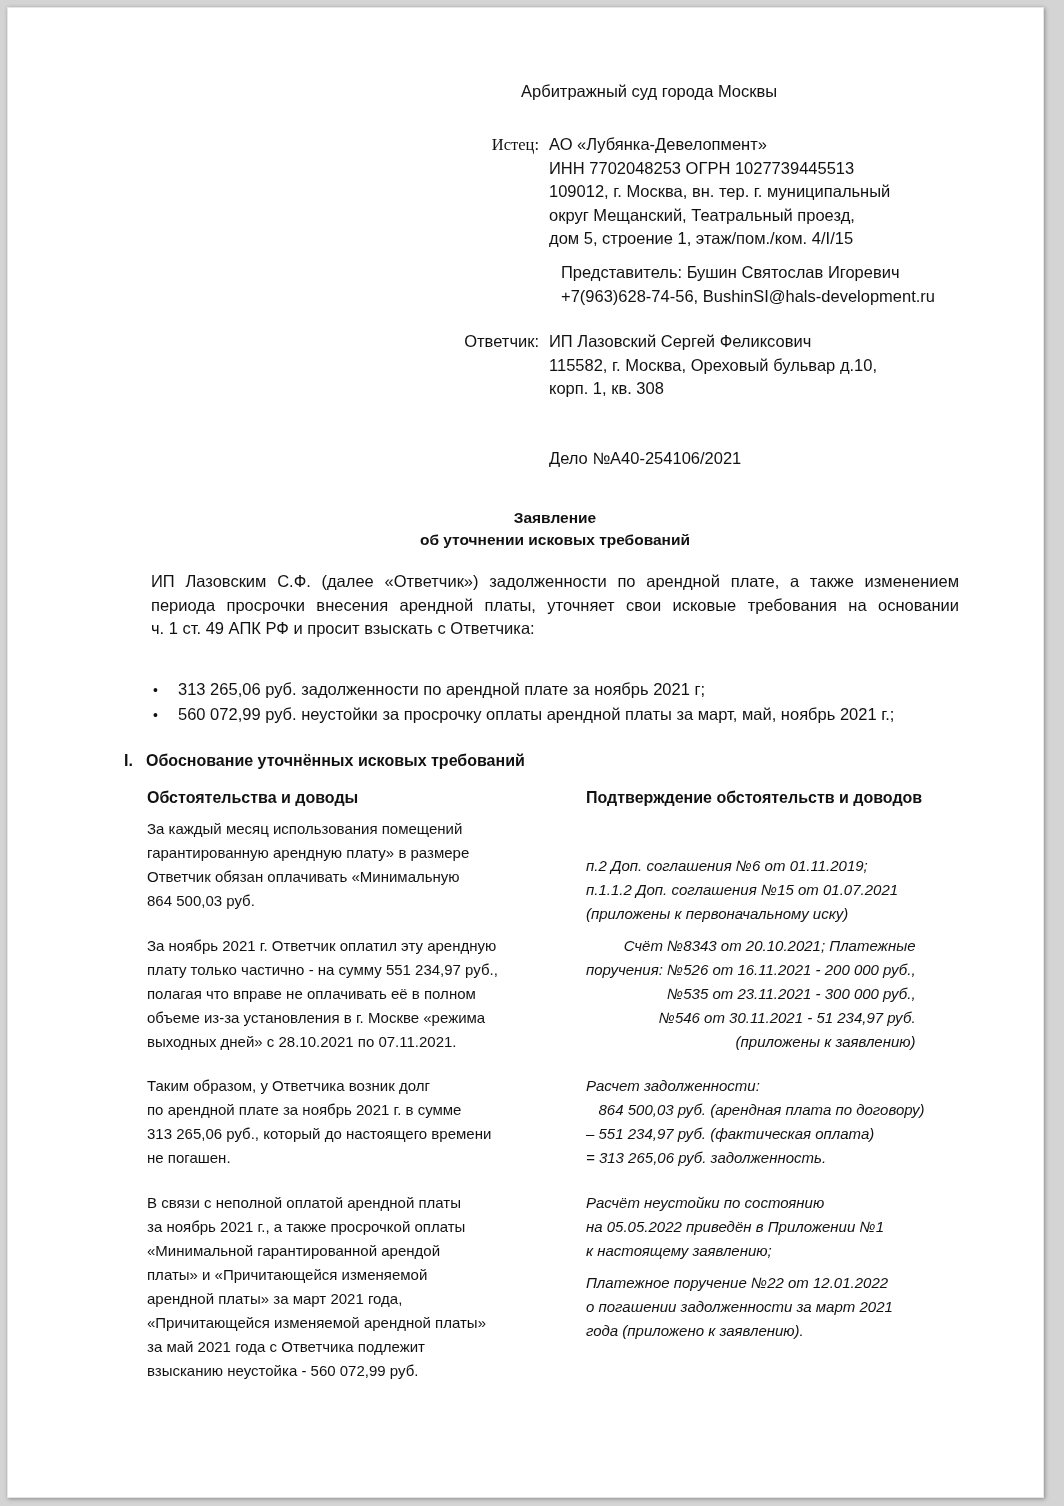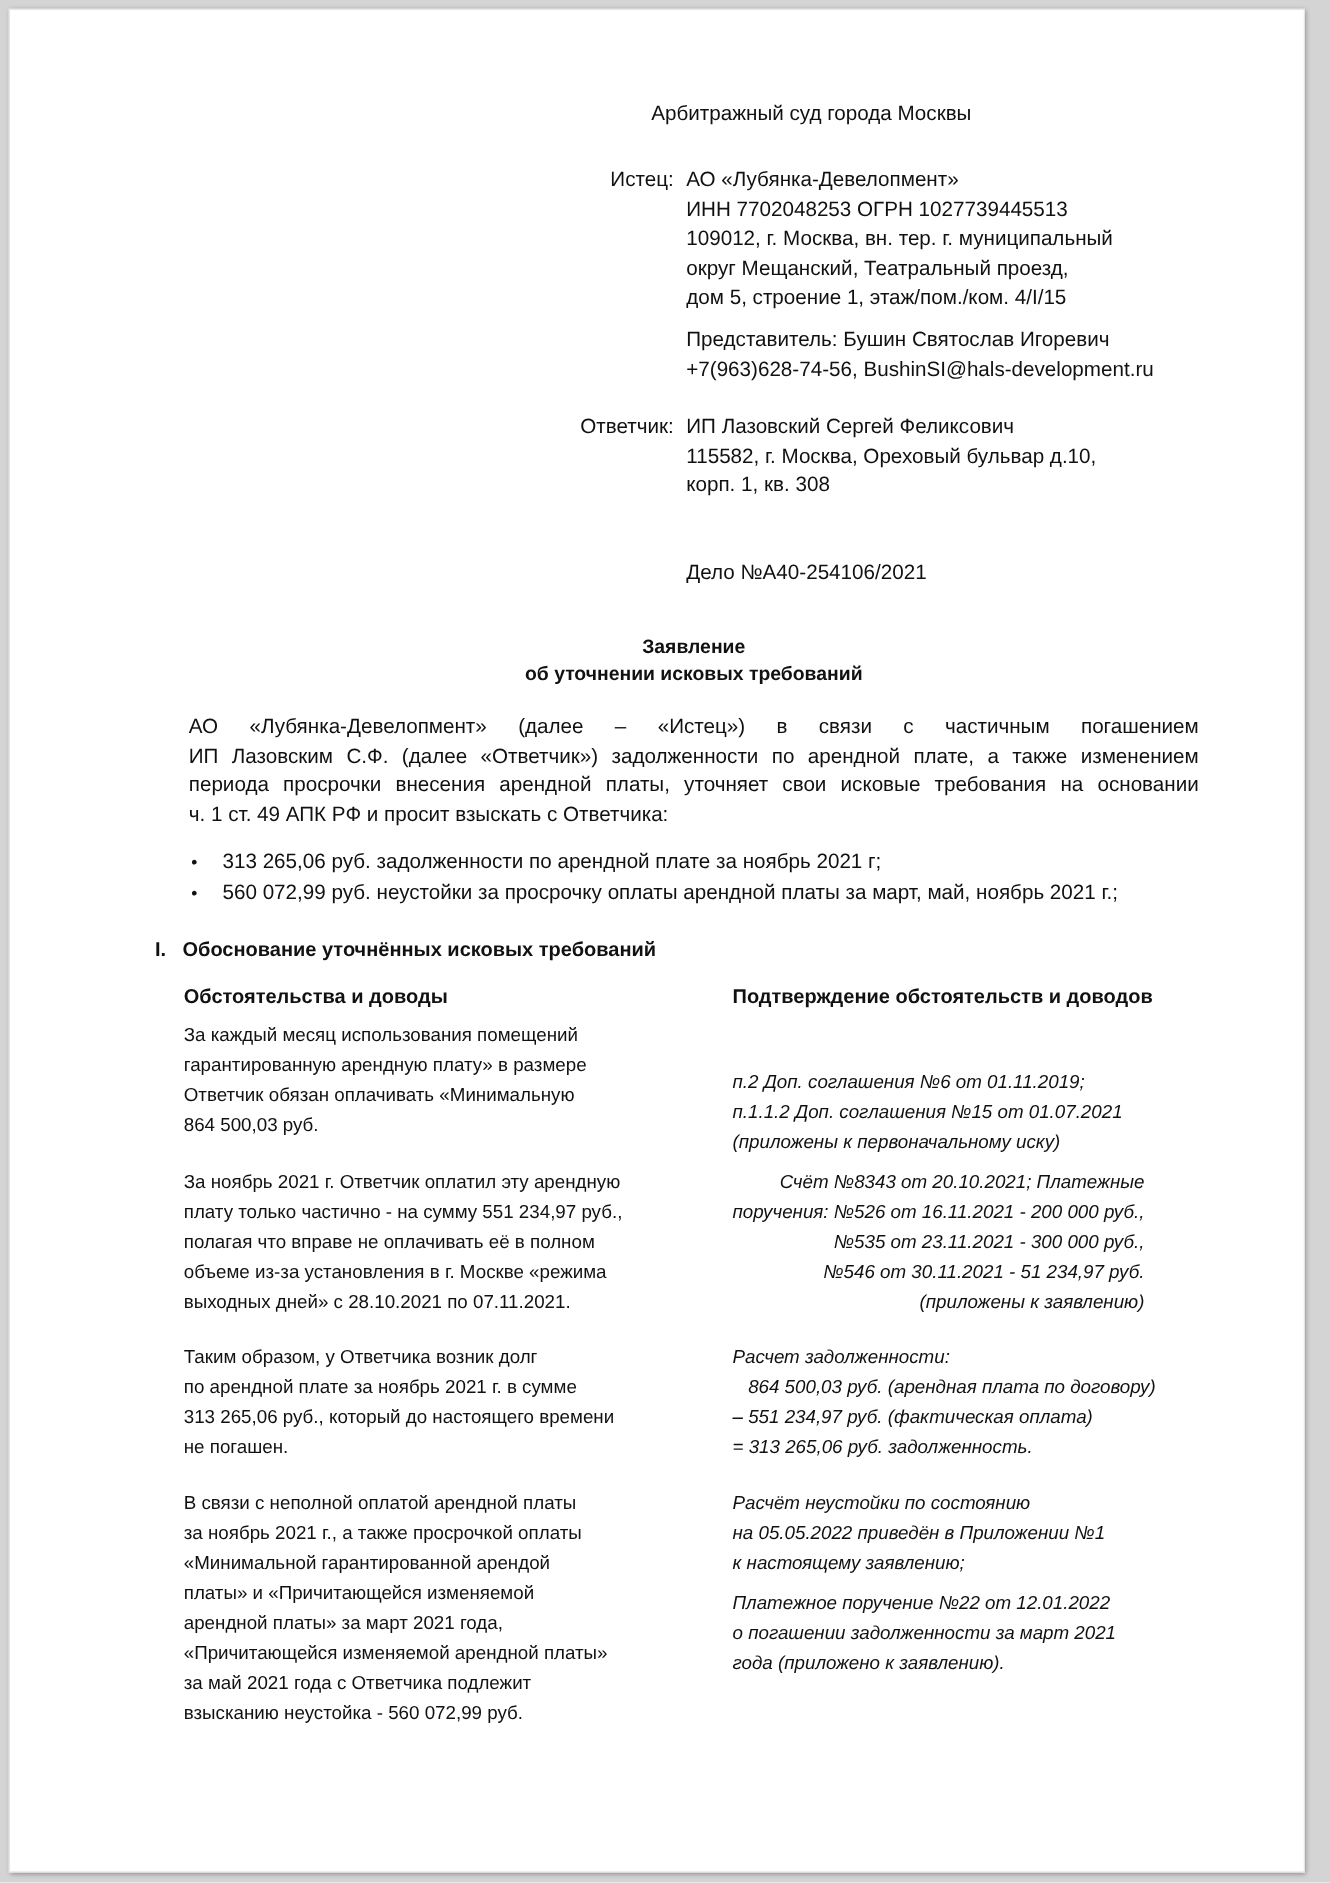--- a/index.html
+++ b/index.html
@@ -48,49 +48,48 @@
     .cell .line { display: block; white-space: nowrap; }
     .gap { display: block; height: 8px; }
   </style>
 </head>
 <body>
 
 <div class="page"></div>
 
 <div class="abs t court">Арбитражный суд города Москвы</div>
 
-<div class="abs t party-label" style="left:419px; top:133px;">Истец:</div>
+<div class="abs t party-label" style="left:419px; top:133px;font-family:Liberation Serif, serif;">Истец:</div>
 <div class="abs t party-lines" style="top:133px;">
   <div>АО «Лубянка-Девелопмент»</div>
   <div>ИНН 7702048253 ОГРН 1027739445513</div>
   <div>109012, г. Москва, вн. тер. г. муниципальный</div>
   <div>округ Мещанский, Театральный проезд,</div>
   <div>дом 5, строение 1, этаж/пом./ком. 4/I/15</div>
 </div>
-<div class="abs t party-lines" style="top:261px;">
+<div class="abs t party-lines" style="top:261px;margin-left:12px;">
   <div>Представитель: Бушин Святослав Игоревич</div>
   <div>+7(963)628-74-56, BushinSI@hals-development.ru</div>
 </div>
 
 <div class="abs t party-label" style="left:419px; top:330px;">Ответчик:</div>
 <div class="abs t party-lines" style="top:330px;">
   <div>ИП Лазовский Сергей Феликсович</div>
   <div>115582, г. Москва, Ореховый бульвар д.10,</div>
   <div>корп. 1, кв. 308</div>
 </div>
 
 <div class="abs t party-lines" style="top:447px;">Дело №А40-254106/2021</div>
 
 <div class="abs title-block" style="top:507px;">
   <div>Заявление</div>
   <div>об уточнении исковых требований</div>
 </div>
 
 <div class="abs intro">
-  <span class="line just">АО «Лубянка-Девелопмент» (далее – «Истец») в связи с частичным погашением</span>
   <span class="line just">ИП Лазовским С.Ф. (далее «Ответчик») задолженности по арендной плате, а также изменением</span>
   <span class="line just">периода просрочки внесения арендной платы, уточняет свои исковые требования на основании</span>
   <span class="line">ч. 1 ст. 49 АПК РФ и просит взыскать с Ответчика:</span>
 </div>
 
 <div class="abs bullets t">
   <div class="bullet-row">
     <span class="bullet-dot">•</span>
     <span>313 265,06 руб. задолженности по арендной плате за ноябрь 2021 г;</span>
   </div>

